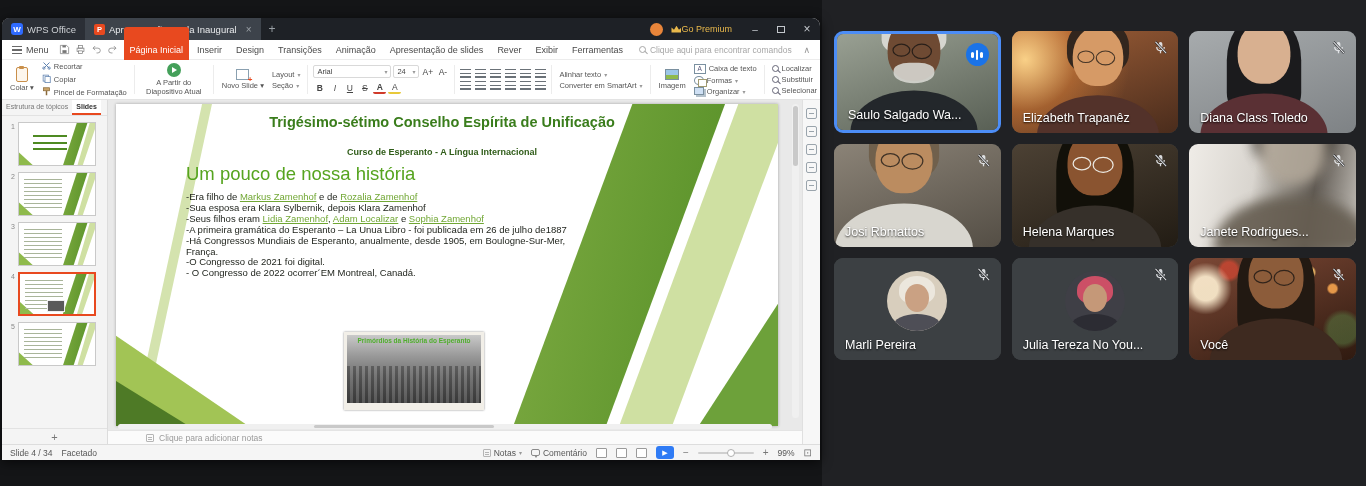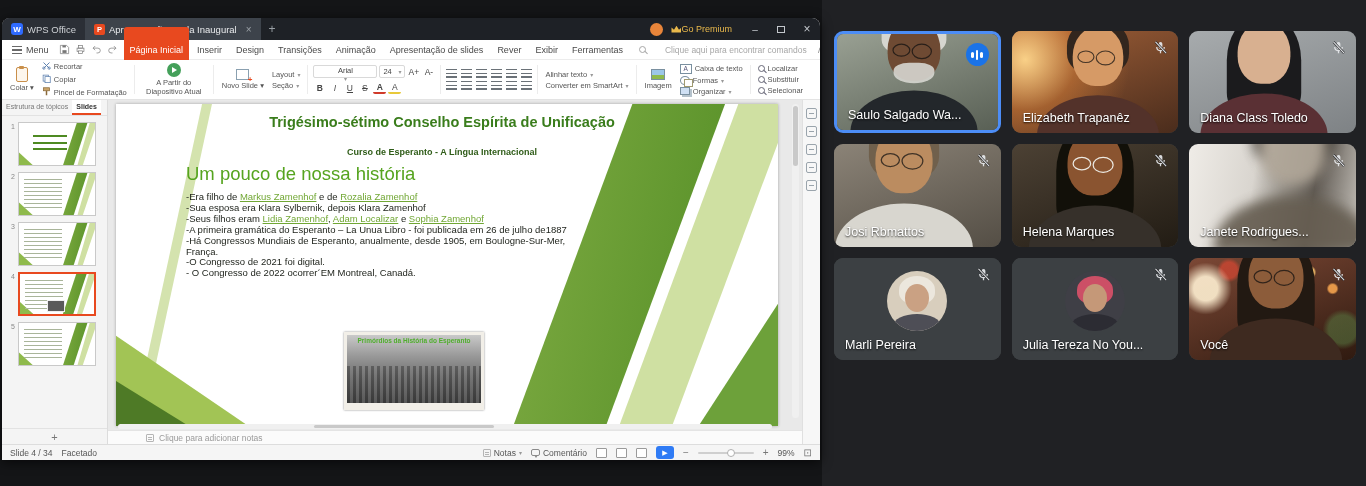--- a/index.html
+++ b/index.html
@@ -64,21 +64,21 @@
   .closebtn { font-size:12px; }
 
   .menubar { height:20px; background:#fff; border-bottom:1px solid #ececec; display:flex; align-items:center; font-size:9px; color:#4a4a4a; padding:0 6px; gap:6px; flex:0 0 auto; }
   .menu-btn { display:flex; align-items:center; gap:4px; padding:0 4px; }
   .hamb { width:10px; height:8px; background:repeating-linear-gradient(to bottom,#6a6a6a 0 1.4px,transparent 1.4px 3.4px); }
   .qicons { display:flex; align-items:center; gap:5px; color:#777; }
   .qicons svg { display:block; }
   .rtabs { display:flex; align-items:center; gap:2px; }
   .rtab { padding:18px 6px; border-radius:3px; white-space:nowrap; }
   .rtab.active { background:var(--wps-accent,#e8491f); color:#fff; }
-  .cmdsearch { display:flex; align-items:center; gap:19px; color:#a7a7a7; font-size:8.5px; margin-left:4px; white-space:nowrap; }
+  .cmdsearch { display:flex; align-items:center; gap:4px; color:#a7a7a7; font-size:8.5px; margin-left:4px; white-space:nowrap; }
   .mag { width:7px; height:7px; border:1.4px solid #a7a7a7; border-radius:50%; position:relative; }
   .mag::after { content:''; position:absolute; width:4px; height:1.4px; background:#a7a7a7; transform:rotate(45deg); right:-3px; bottom:-1px; }
   .collapse { margin-left:auto; color:#999; font-size:9px; padding:0 4px; }
 
   .ribbon { height:40px; background:#fff; border-bottom:1px solid #e3e3e3; display:flex; align-items:stretch; padding:2px 5px; gap:4px; font-size:7.5px; color:#555; flex:0 0 auto; overflow:hidden; }
   .vsep { width:1px; background:#ececec; margin:3px 1px; flex:0 0 auto; }
   .g { display:flex; align-items:center; gap:3px; flex:0 0 auto; }
   .bigbtn { display:flex; flex-direction:column; align-items:center; justify-content:center; gap:2px; padding:1px 3px; text-align:center; line-height:1.15; }
   .minicol { display:flex; flex-direction:column; justify-content:center; gap:2px; }
   .minibtn { display:flex; align-items:center; gap:3px; padding:0 2px; white-space:nowrap; }
@@ -91,21 +91,21 @@
   .i-img { width:14px; height:11px; background:linear-gradient(180deg,#9cc7e8 58%,#8fba4c 58%); border:1px solid #7a90a0; }
   .i-tbox { width:12px; height:10px; border:1px solid #7a90a0; font-size:6.5px; display:flex; align-items:center; justify-content:center; color:#557; }
   .i-shapes { width:10px; height:9px; border:1px solid #7a90a0; border-radius:50%; position:relative; }
   .i-shapes::after { content:''; position:absolute; right:-4px; bottom:-3px; width:7px; height:6px; border:1px solid #a09a70; background:#fff; }
   .i-arr { width:10px; height:8px; background:#cfe0f4; border:1px solid #7a90a0; box-shadow:2px 2px 0 #b5c2cc; }
   .i-find { width:7px; height:7px; border:1.2px solid #667; border-radius:50%; position:relative; }
   .i-find::after { content:''; position:absolute; width:4px; height:1.2px; background:#667; transform:rotate(45deg); right:-3px; bottom:-1px; }
   .frow { display:flex; align-items:center; gap:2px; height:15px; }
   .fontg { flex-direction:column; align-items:flex-start; justify-content:center; gap:1px; display:flex; }
   .combo { border:1px solid #d9d9d9; border-radius:2px; height:13px; display:flex; align-items:center; justify-content:space-between; padding:0 3px; font-size:7.5px; color:#444; }
-  .wname { width:64px;flex-direction:column; } .wsize { width:26px; }
+  .wname { width:78px; } .wsize { width:26px; }
   .car { color:#999; font-size:6px; font-style:normal; }
   .tbtn { min-width:13px; height:13px; display:flex; align-items:center; justify-content:center; font-size:8.5px; color:#444; border-radius:2px; padding:0 1px; }
   .tbtn.b{font-weight:bold;} .tbtn.i{font-style:italic;} .tbtn.u{text-decoration:underline;} .tbtn.s{text-decoration:line-through;}
   .colorA { border-bottom:2.5px solid #d03a2a; height:12px; font-weight:bold; }
   .hlA { border-bottom:2.5px solid #e8c93a; height:12px; }
   .li { width:11px; height:9px; background:repeating-linear-gradient(to bottom,#6b7278 0 1.3px,transparent 1.3px 3.6px); }
   .parag { flex-direction:column; justify-content:center; gap:3px; display:flex; }
   .prow { display:flex; gap:4px; }
   .blabel { font-size:7.5px; color:#555; }
 

